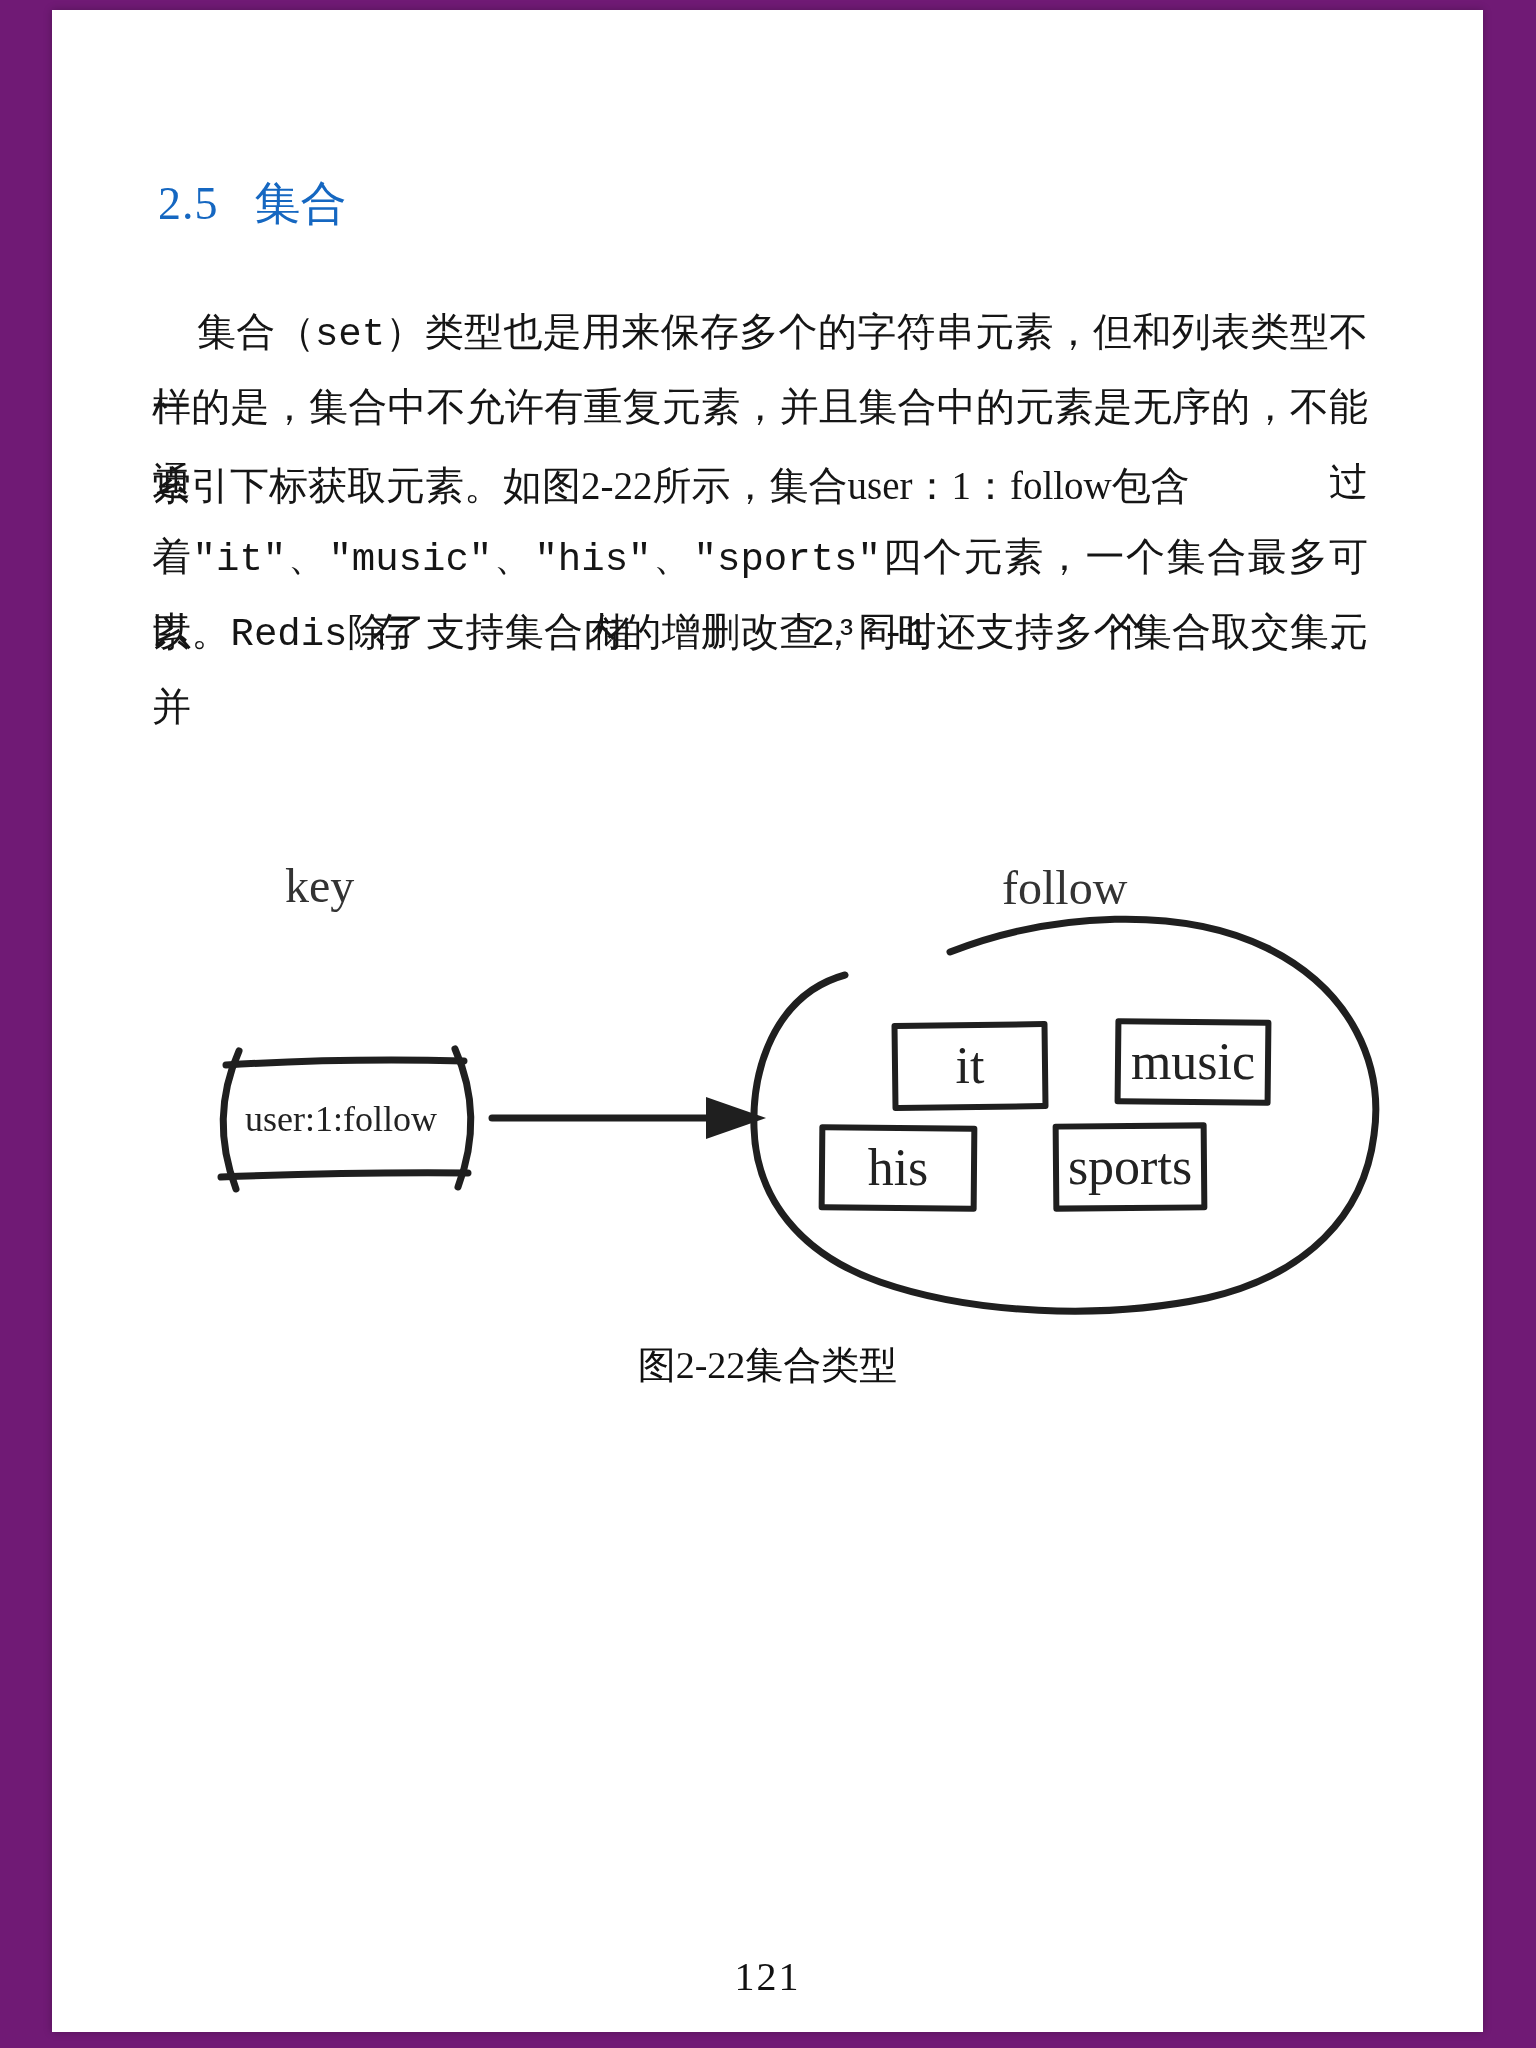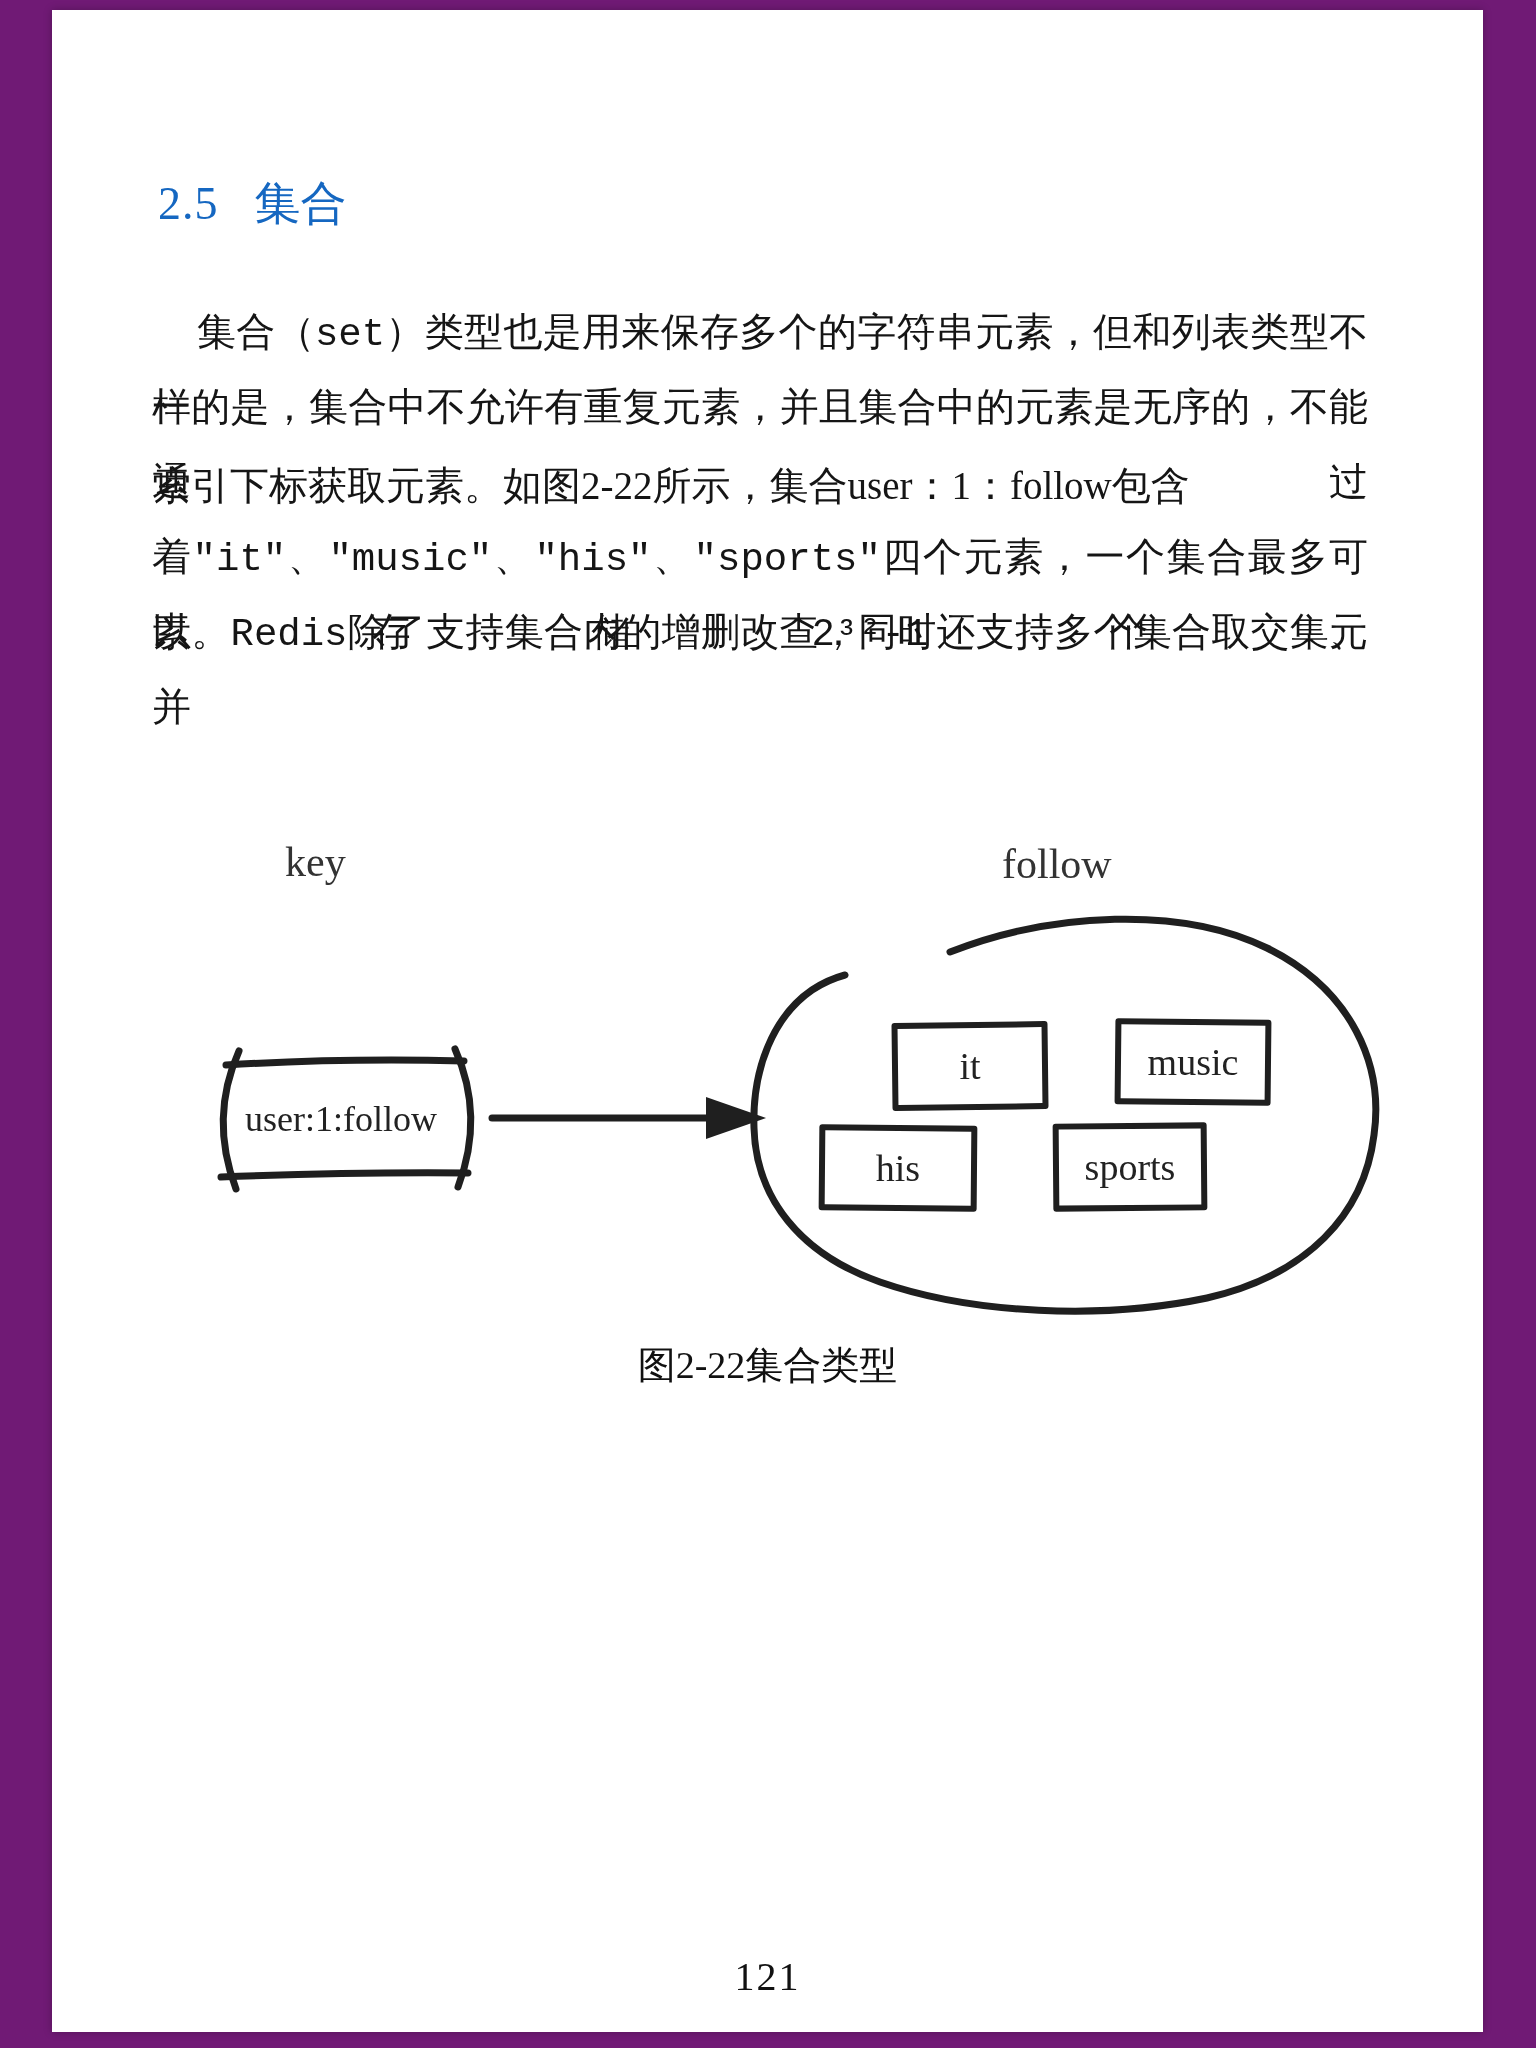--- a/index.html
+++ b/index.html
@@ -54,37 +54,38 @@
   .figure {
     position: absolute;
     left: 0; top: 810px;
     width: 1431px; height: 640px;
   }
   .figure svg { position: absolute; left: 0; top: 0; }
 
   .diagram-label {
     position: absolute;
     color: #333;
-    font-size: 42px;
+    font-size: 48px;
     white-space: nowrap;
+    margin-top: 20px;
   }
   .key-label   { left: 233px; top: 18px; }
   .value-label { left: 950px; top: 20px; }
 
   .key-text {
     position: absolute;
     left: 153px; top: 238px; width: 272px; height: 122px;
     line-height: 122px; text-align: center;
     font-size: 36px; color: #222; white-space: nowrap;
   }
 
   .member {
     position: absolute;
     text-align: center; color: #222;
-    font-size: 38px; white-space: nowrap;
+    font-size: 52px; white-space: nowrap;
   }
   .member-it     { left: 843px;  top: 205px; width: 150px; height: 82px; line-height: 82px; }
   .member-music  { left: 1066px; top: 202px; width: 150px; height: 80px; line-height: 80px; }
   .member-his    { left: 770px;  top: 308px; width: 152px; height: 80px; line-height: 80px; }
   .member-sports { left: 1004px; top: 306px; width: 148px; height: 82px; line-height: 82px; }
 
   .figure-caption {
     position: absolute;
     left: 0; top: 1330px; width: 100%;
     text-align: center;

